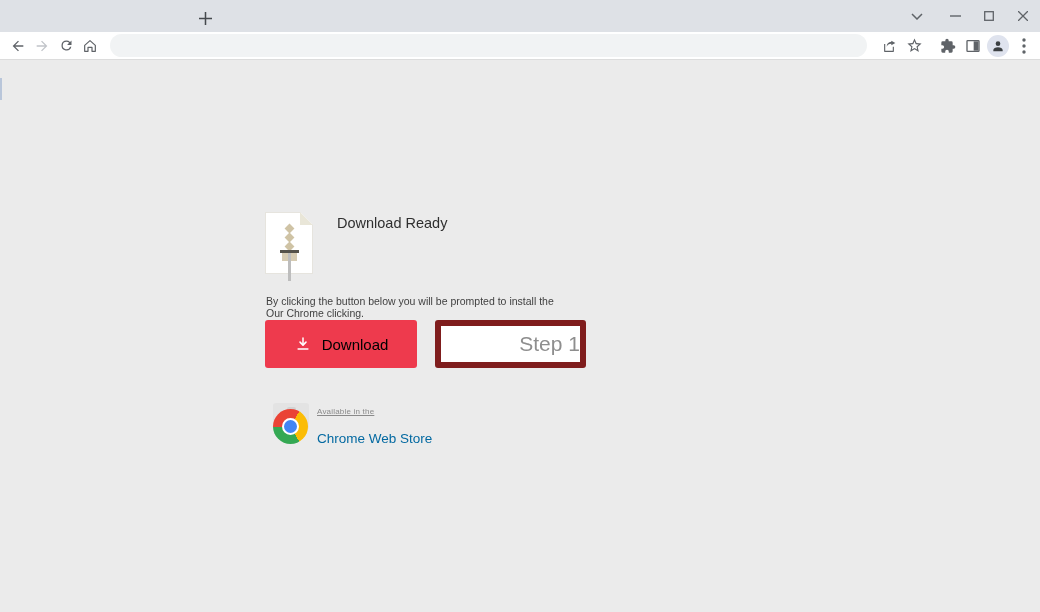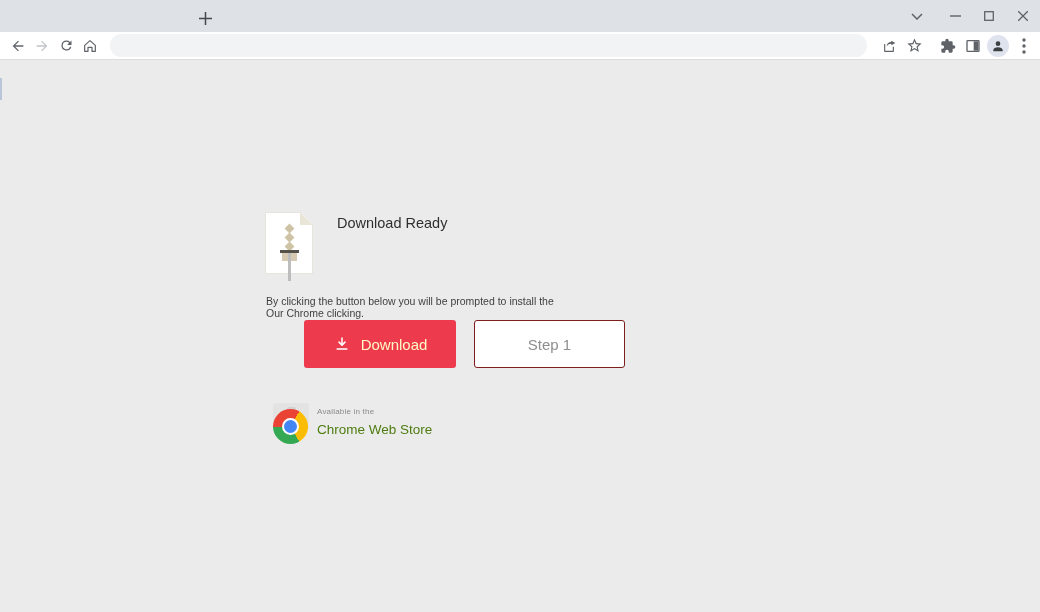--- a/index.html
+++ b/index.html
@@ -52,39 +52,39 @@
   .doc-base { position:absolute; left:16px; top:40px; width:15px; height:8px; background:#d6cbb2; }
   .doc-stem { position:absolute; left:22px; top:40px; width:3px; height:28px; background:#bdbdbd; }
 
   .headings { position:absolute; left:337px; top:154px; font-size:14.5px; line-height:19px;
     color:#2f2f2f; }
   .note { position:absolute; left:266px; top:236px; font-size:10.5px; line-height:11.5px;
     color:#3f3f3f; }
 
   .btn-row { position:absolute; left:265px; top:260px; display:flex; gap:18px; }
   .btn-download { width:152px; height:48px; background:#ee3a4d; border:none; border-radius:3px;
-    color:#fef9c3; font-size:15px; font-family:"Liberation Sans", sans-serif; display:flex;
-    align-items:center; justify-content:center; gap:10px; cursor:pointer;margin-left:39px; }
-  .btn-step { width:151px; height:48px; background:#ffffff; border:1px solid #7f1d1d;
-    border-radius:3px; color:#8e8e8e; font-size:15px; font-family:"Liberation Sans", sans-serif;
-    display:flex; align-items:center; justify-content:center; cursor:pointer; }
+    color:#000000; font-size:15px; font-family:"Liberation Sans", sans-serif; display:flex;
+    align-items:center; justify-content:center; gap:10px; cursor:pointer; }
+  .btn-step { width:151px; height:48px; background:#ffffff; border:6px solid #7f1d1d;
+    border-radius:3px; color:#8e8e8e; font-size:21px; font-family:"Liberation Sans", sans-serif;
+    display:flex; align-items:center; justify-content:flex-end; cursor:pointer; }
 
   .store-badge { position:absolute; left:272px; top:342px; display:flex; cursor:pointer; }
   .badge-art { position:relative; width:38px; height:42px; flex:0 0 auto; }
   .badge-tag { position:absolute; left:1px; top:1px; width:36px; height:27px; background:#e3e3e3;
     border-radius:3px; }
   .badge-tag-slot { position:absolute; left:14px; top:4px; width:9px; height:4px; background:#d2d2d2;
     border-radius:2px; }
   .chrome-logo { position:absolute; left:1px; top:7px; width:35px; height:35px; border-radius:50%;
     background:conic-gradient(from 270deg, #ea4335 0 120deg, #fbbc05 120deg 240deg, #34a853 240deg 360deg); }
   .chrome-hub { position:absolute; left:50%; top:50%; width:17px; height:17px; margin:-8.5px 0 0 -8.5px;
     background:#4285f4; border:2.5px solid #ffffff; border-radius:50%; }
   .badge-text { margin-left:7px; padding-top:5px; }
-  .badge-tagline { font-size:8px; color:#8a8a8a; letter-spacing:.2px; }
-  .badge-store { font-size:13.5px; color:#4d7c0f; margin-top:6px; }
+  .badge-tagline { font-size:8px; color:#8a8a8a; letter-spacing:.2px;text-decoration:underline; }
+  .badge-store { font-size:13.5px; color:#0369a1; margin-top:15px; }
 
   svg { display:block; }
 </style>
 </head>
 <body>
 
 <div class="window">
 
   <div class="tabstrip">
     <div class="newtab-btn">

